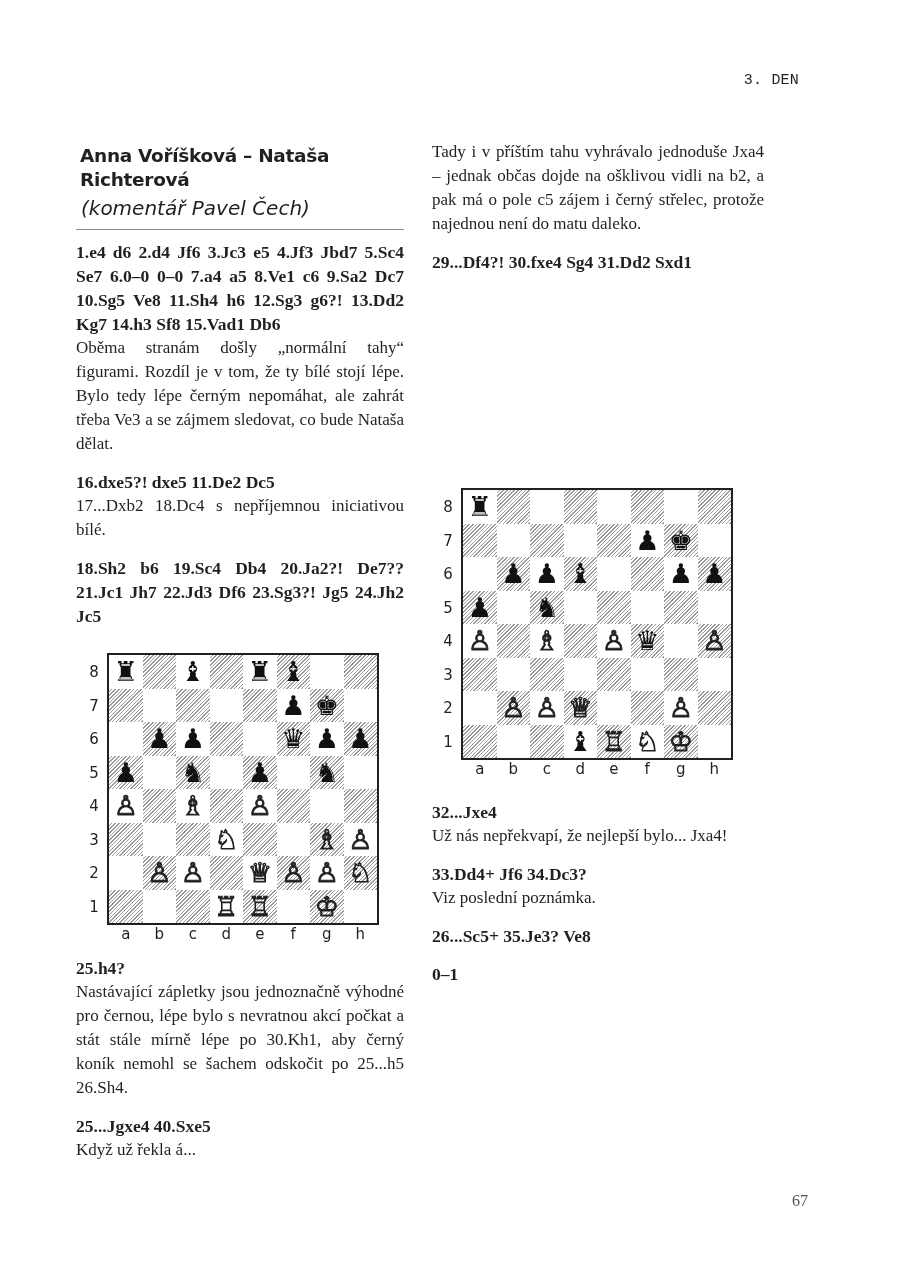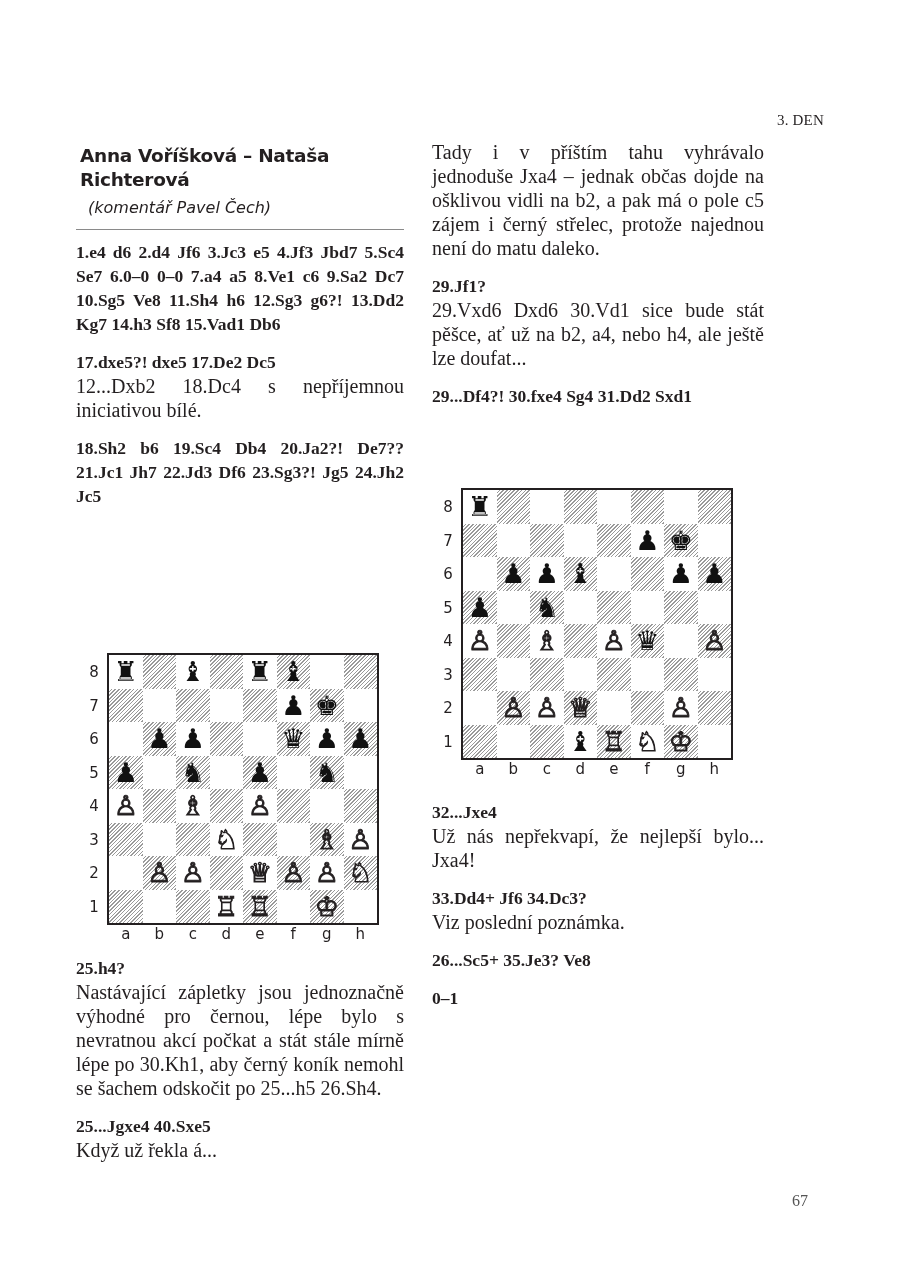--- a/index.html
+++ b/index.html
@@ -1,27 +1,27 @@
 <!DOCTYPE html>
 <html><head>
 <meta charset="utf-8">
 <style>
   html, body { margin:0; padding:0; background:#fff; }
   body { width:904px; height:1280px; position:relative; overflow:hidden; color:#231f20;
          font-family:"DejaVu Serif", "Liberation Serif", serif; }
-  .running-head { position:absolute; right:80px; top:72px; font-family:Liberation Serif, serif; font-size:15px; color:#231f20; letter-spacing:0.2px;margin-top:40px; }
+  .running-head { position:absolute; right:105px; top:72px; font-family:Liberation Mono, monospace; font-size:15px; color:#231f20; letter-spacing:0.2px; }
   .page-number { position:absolute; right:96px; top:1192px; font-family:Liberation Serif, serif; font-size:16px; color:#555; }
   .col { position:absolute; top:140px; }
   .col-left { left:76px; width:328px; }
   .col-right { left:432px; width:332px; }
   .title { font-family:"DejaVu Sans", sans-serif; font-weight:bold; font-size:18.5px; line-height:24px; margin:4px; letter-spacing:-0.3px; }
-  .subtitle { font-family:"DejaVu Sans", sans-serif; font-style:italic; font-size:16px; line-height:24px; margin:4px 0 0 12px; }
+  .subtitle { font-family:"DejaVu Sans", sans-serif; font-style:italic; font-size:20px; line-height:24px; margin:4px 0 0 5px; }
   .rule { border:0; border-top:1px solid #8a8a8a; margin:9px 0 10px 0; }
   .moves { font-family:"Liberation Serif", serif; font-weight:bold; font-size:17.5px; line-height:24px; margin:0; text-align:justify; }
-  .comment { font-family:"Liberation Serif", serif; font-size:20px; line-height:24px; margin:0; text-align:justify; hyphens:manual; }
+  .comment { font-family:"Liberation Serif", serif; font-size:17px; line-height:24px; margin:0; text-align:justify; hyphens:manual; }
   .block { margin-bottom:14px; }
   .board-wrap { position:absolute; }
   .board { position:absolute; width:268px; height:268px; border:2px solid #231f20; box-sizing:content-box; display:grid; grid-template-columns:repeat(8,1fr); grid-template-rows:repeat(8,1fr); background:#fff; }
   .sq { position:relative; display:flex; align-items:center; justify-content:center; font-size:27px; line-height:1; font-family:"DejaVu Sans", sans-serif; }
   .sq.dark { background: repeating-linear-gradient(135deg, #fff 0px, #fff 1.6px, #9a9a9a 1.6px, #9a9a9a 2.6px); }
   .pc { display:block; line-height:1; }
   .pc.w { color:#fff; -webkit-text-stroke:1px #231f20; text-shadow:none; }
   .pc.w.outline { color:#231f20; }
   .pc.b { color:#111; }
   .rank-label { position:absolute; width:14px; text-align:center; font-family:"DejaVu Sans", sans-serif; font-size:15px; color:#231f20; }
@@ -35,48 +35,45 @@
 <div class="col col-left">
   <p class="title">
     <span>Anna Voříšková – Nataša</span><br>
     <span>Richterová</span>
   </p>
   <p class="subtitle">(komentář Pavel Čech)</p>
   <hr class="rule">
 
   <div class="block">
     <p class="moves">1.e4 d6 2.d4 Jf6 3.Jc3 e5 4.Jf3 Jbd7 5.Sc4 Se7 6.0–0 0–0 7.a4 a5 8.Ve1 c6 9.Sa2 Dc7 10.Sg5 Ve8 11.Sh4 h6 12.Sg3 g6?! 13.Dd2 Kg7 14.h3 Sf8 15.Vad1 Db6</p>
-  </div>
-  <div class="block">
-    <p class="moves">17.dxe5?! dxe5 17.De2 Dc5</p>
-    <p class="comment">12...Dxb2 18.Dc4 s nepříjemnou iniciativou bílé.</p>
+    <p class="comment">Oběma stranám došly „normální tahy“ figurami. Rozdíl je v tom, že ty bílé stojí lépe. Bylo tedy lépe černým nepomáhat, ale zahrát třeba Ve3 a se zájmem sledovat, co bude Nataša dělat.</p>
+  </div>
+  <div class="block">
+    <p class="moves">16.dxe5?! dxe5 11.De2 Dc5</p>
+    <p class="comment">17...Dxb2 18.Dc4 s nepříjemnou iniciativou bílé.</p>
   </div>
   <div class="block">
     <p class="moves">18.Sh2 b6 19.Sc4 Db4 20.Ja2?! De7?? 21.Jc1 Jh7 22.Jd3 Df6 23.Sg3?! Jg5 24.Jh2 Jc5</p>
   </div>
 </div>
 
 <div class="col col-left" style="top:956px;">
   <div class="block">
     <p class="moves">25.h4?</p>
     <p class="comment">Nastávající zápletky jsou jednoznačně výhodné pro černou, lépe bylo s nevratnou akcí počkat a stát stále mírně lépe po 30.Kh1, aby černý koník nemohl se šachem odskočit po 25...h5 26.Sh4.</p>
   </div>
   <div class="block">
     <p class="moves">25...Jgxe4 40.Sxe5</p>
     <p class="comment">Když už řekla á...</p>
   </div>
 </div>
 
 <div class="col col-right">
   <div class="block">
     <p class="comment">Tady i v příštím tahu vyhrávalo jednoduše Jxa4 – jednak občas dojde na ošklivou vidli na b2, a pak má o pole c5 zájem i černý střelec, protože najednou není do matu daleko.</p>
-  </div>
-  <div class="block">
-    <p class="moves">29.Jf1?</p>
-    <p class="comment">29.Vxd6 Dxd6 30.Vd1 sice bude stát pěšce, ať už na b2, a4, nebo h4, ale ještě lze doufat...</p>
   </div>
   <div class="block">
     <p class="moves">29...Df4?! 30.fxe4 Sg4 31.Dd2 Sxd1</p>
   </div>
 </div>
 
 <div class="col col-right" style="top:800px;">
   <div class="block">
     <p class="moves">32...Jxe4</p>
     <p class="comment">Už nás nepřekvapí, že nejlepší bylo... Jxa4!</p>

